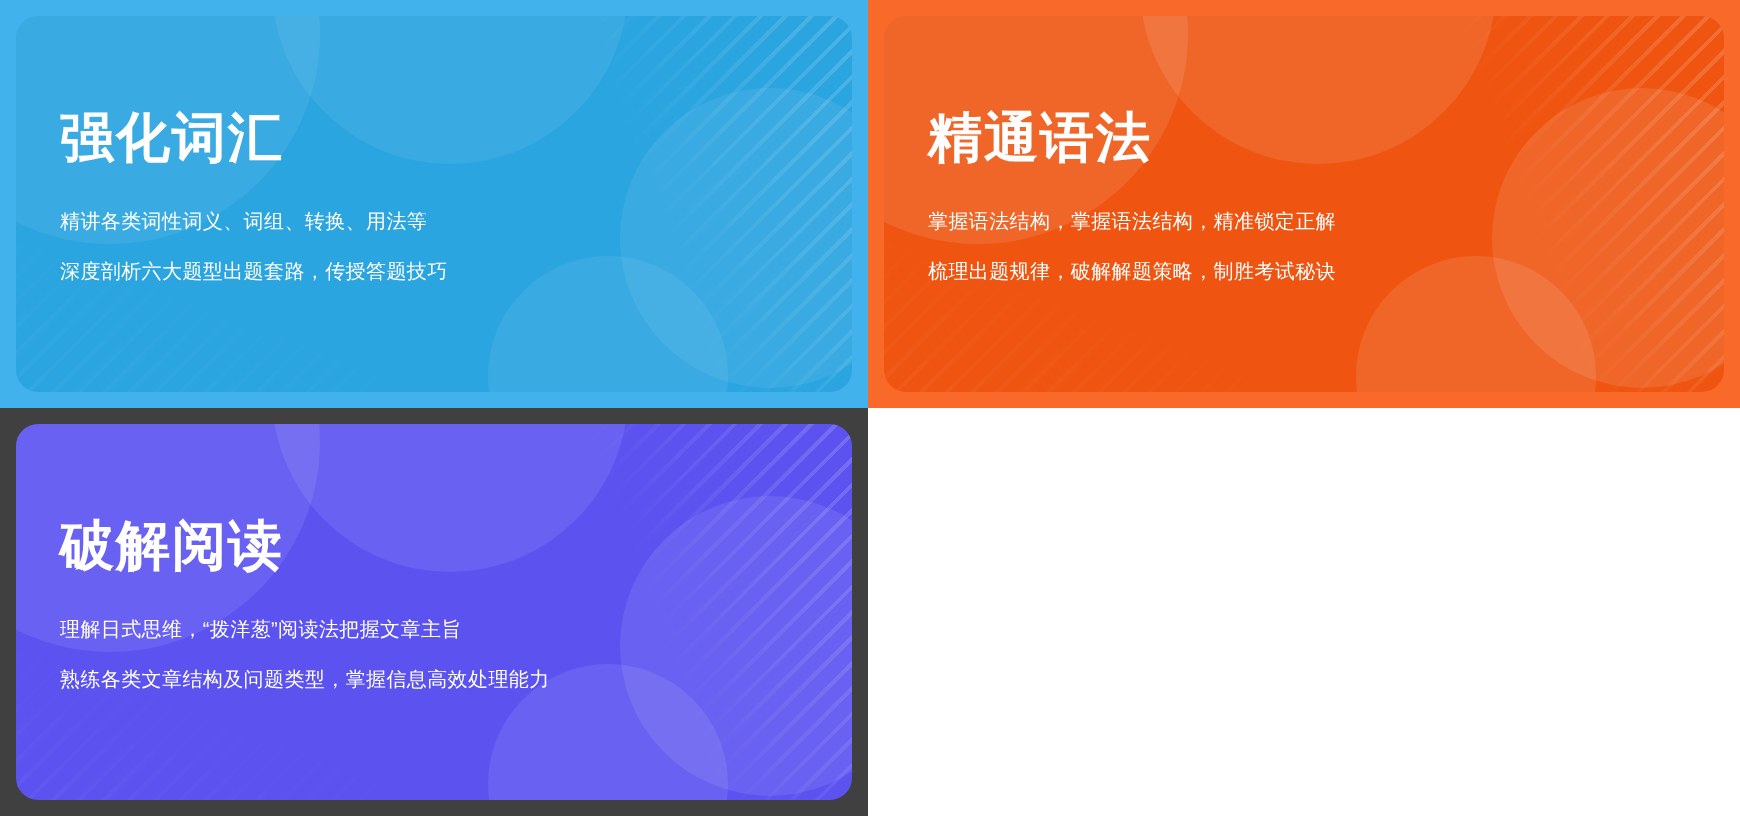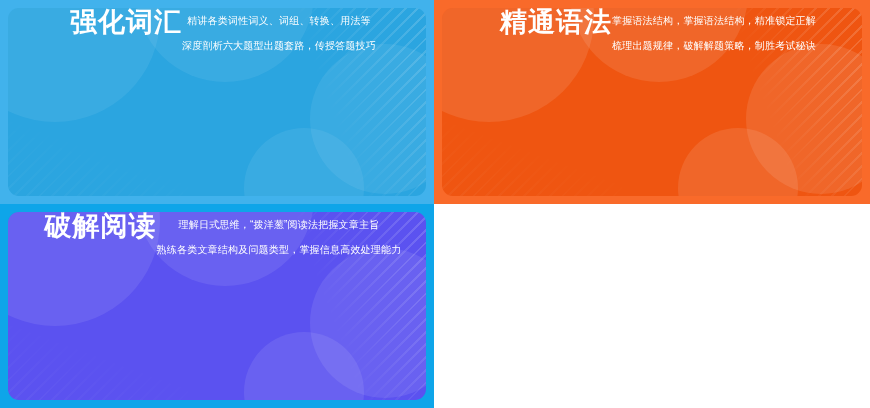--- a/index.html
+++ b/index.html
@@ -16,21 +16,21 @@
     grid-template-rows:204px 204px;
   }
   .card{
     position:relative;
     overflow:hidden;
   }
   
   .card.blue   { background:#41b2ec; }
   .card.orange { background:#f96a2a; }
   .card.pink   { background:#f768c0; }
-  .card.purple { background:#0ea5e9;padding-left:48px; }
+  .card.purple { background:#404040;padding-left:48px; }
 
   
   .inner{
     position:absolute;
     left:8px; right:8px; top:8px; bottom:8px;
     border-radius:11px;
     overflow:hidden;
   }
   .blue   .inner{ background:#2ba5e0; }
   .orange .inner{ background:#ef5511; }
@@ -82,23 +82,22 @@
         rgba(255,255,255,0) 2px,
         rgba(255,255,255,0) 9px);
     -webkit-mask-image:linear-gradient(20deg, rgba(0,0,0,0.9) 0%, rgba(0,0,0,0) 70%);
             mask-image:linear-gradient(20deg, rgba(0,0,0,0.9) 0%, rgba(0,0,0,0) 70%);
   }
 
   .content{
     position:absolute;
     left:22px; top:0; right:10px; bottom:0;
     display:flex;
-    flex-direction:row;
+    flex-direction:column;
     justify-content:center;
-    text-align:center;
   }
   .card-title{
     color:#ffffff;
     font-size:27px;
     font-weight:bold;
     letter-spacing:1px;
     line-height:1.1;
     margin:0 0 14px 0;
     white-space:nowrap;
   }

